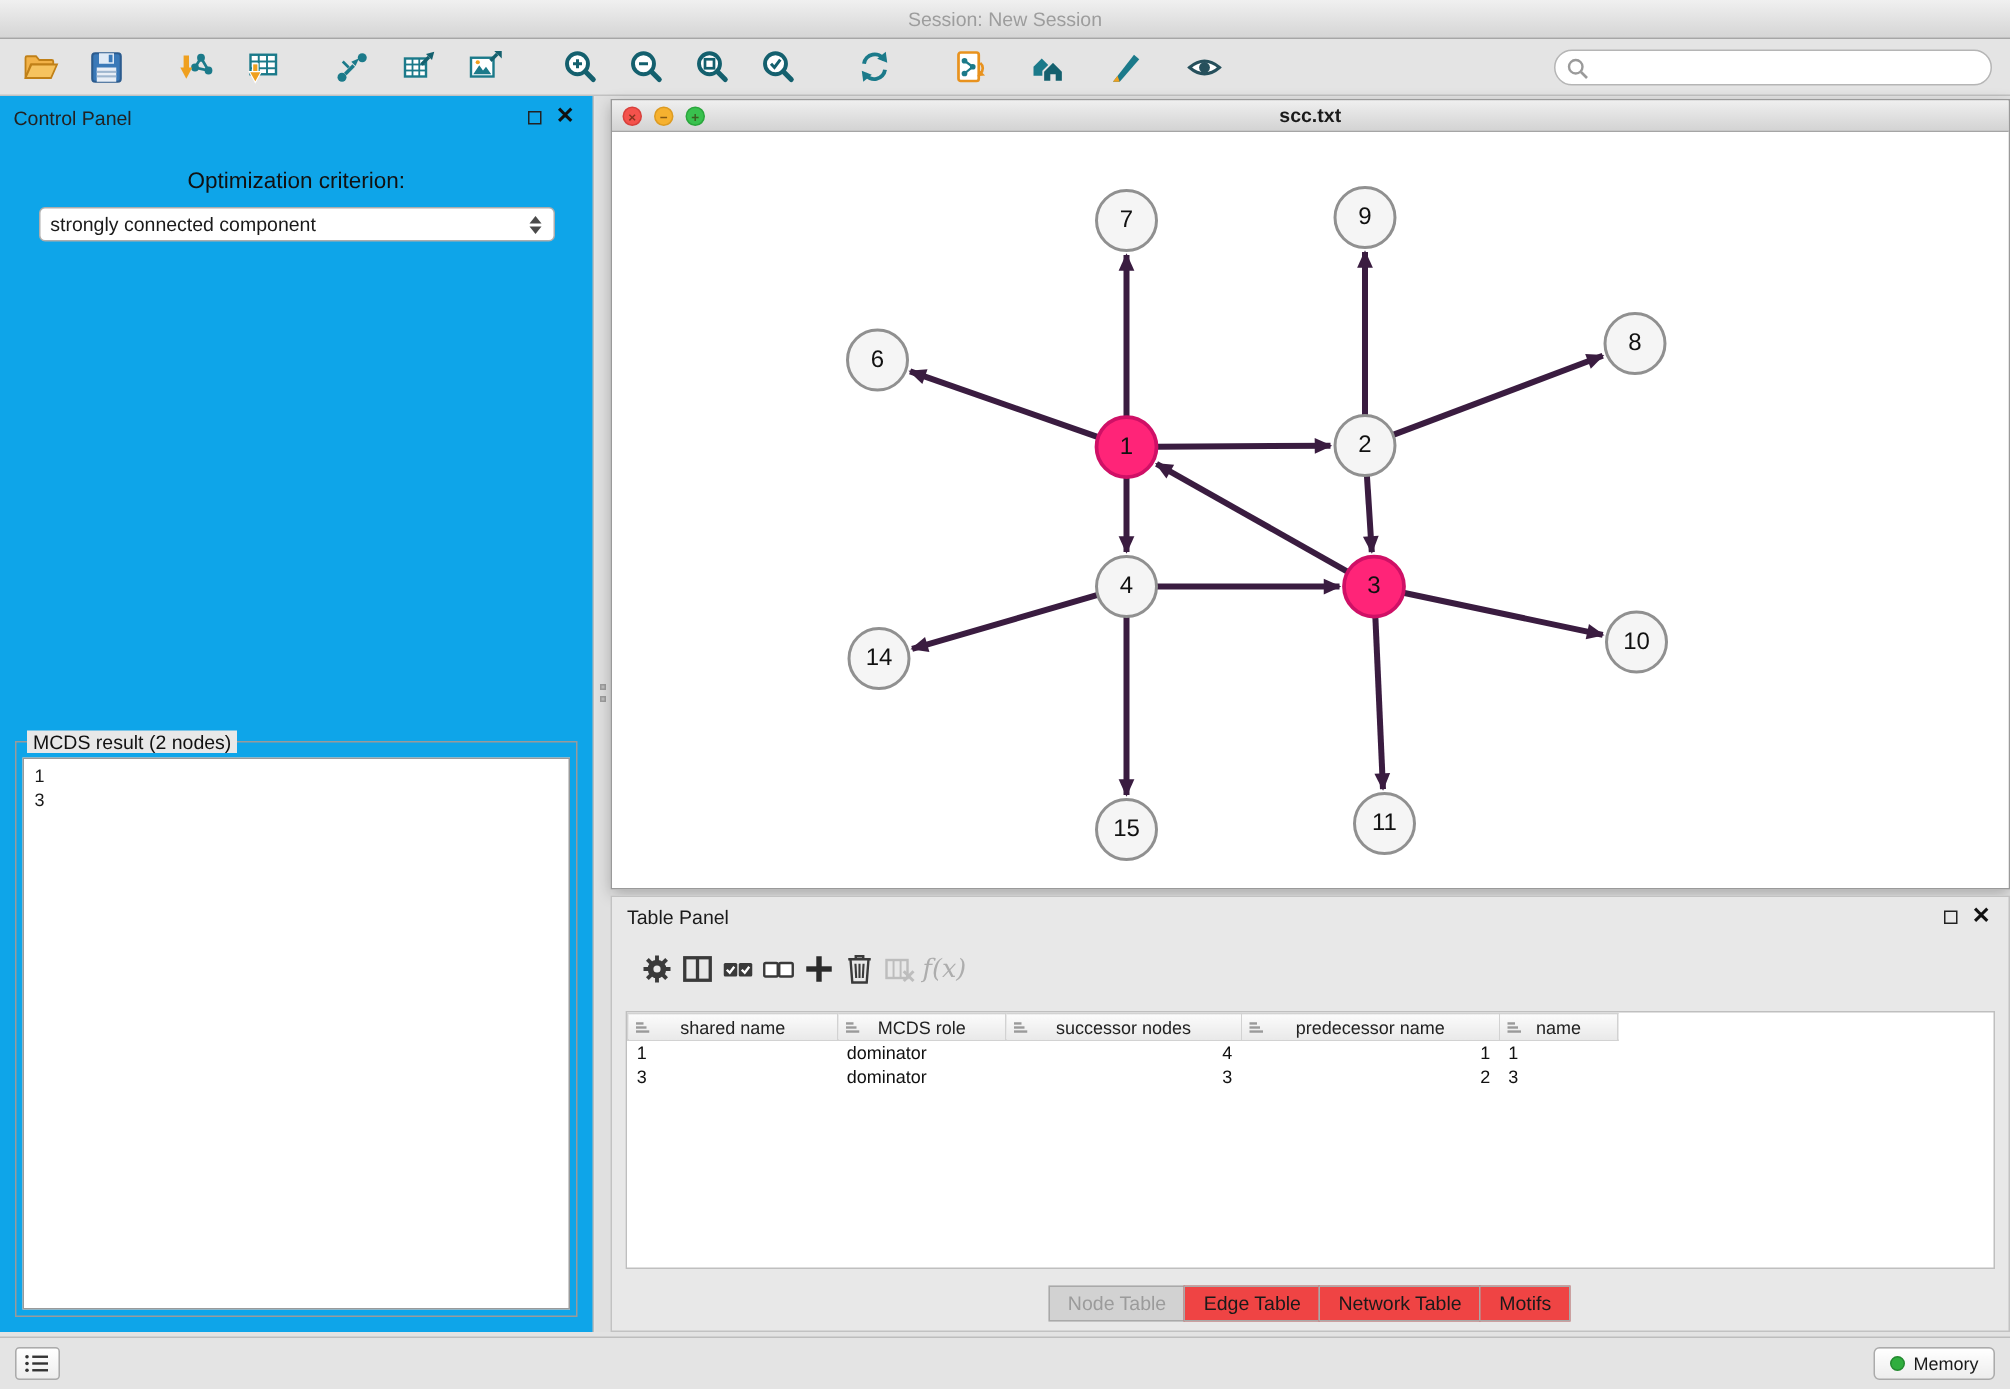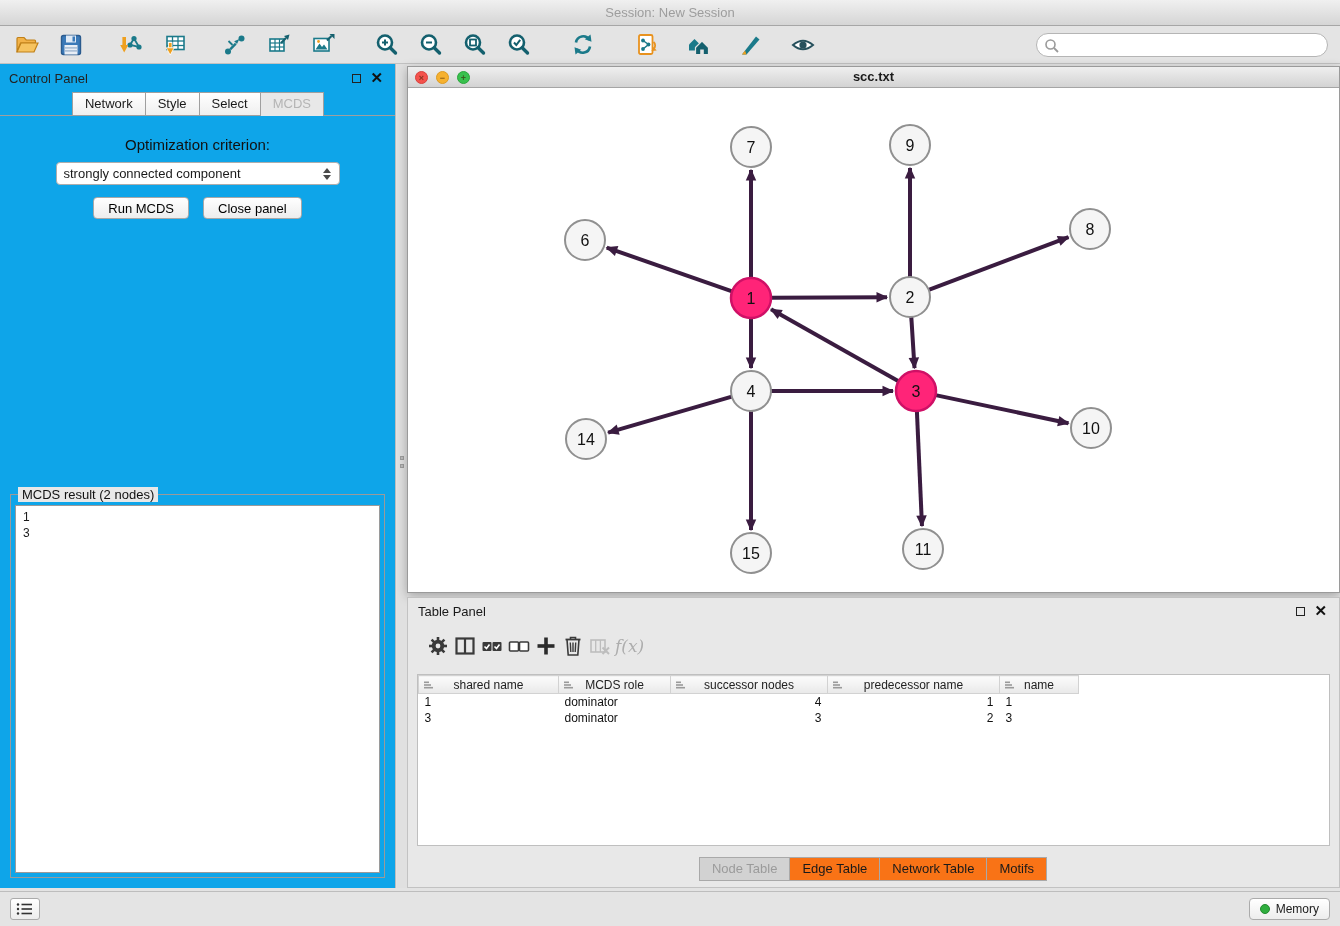--- a/index.html
+++ b/index.html
@@ -34,21 +34,21 @@
   .float-box { width:9px; height:9px; border:1.5px solid #222; background:transparent; }
   .close-x { font-weight:bold; font-size:15px; color:#111; line-height:12px; }
 
   .cp-tabs { display:flex; justify-content:center; align-items:flex-end; border-bottom:1px solid #9f9f9f; height:24px; padding-bottom:0; }
   .tab { border:1px solid #9f9f9f; border-bottom:none; background:linear-gradient(#ffffff,#efefef);
     padding:3px 12px 4px; font-size:13px; margin-right:-1px; position:relative; }
   .tab.active { background:#e8e8e8; color:#b4b4b4; margin-bottom:-1px; padding-bottom:5px; }
 
   .cp-body { padding-top:20px; text-align:center; }
   .opt-label { font-size:15px; color:#111; }
-  .dropdown { width:284px; height:23px; margin:9px auto 0; background:#fff; border:1px solid #adadad;
+  .dropdown { width:344px; height:23px; margin:9px auto 0; background:#fff; border:1px solid #adadad;
     border-radius:4px; display:flex; align-items:center; padding:0 7px; font-size:13px; text-align:left; }
   .spin { margin-left:auto; display:flex; flex-direction:column; gap:2px; padding-right:1px; }
   .tri-u { width:0; height:0; border-left:4px solid transparent; border-right:4px solid transparent; border-bottom:5px solid #4a4a4a; }
   .tri-d { width:0; height:0; border-left:4px solid transparent; border-right:4px solid transparent; border-top:5px solid #4a4a4a; }
   .btn-row { display:flex; justify-content:center; gap:14px; margin-top:12px; }
   .btn { height:22px; padding:0 14px; background:linear-gradient(#ffffff,#ededed); border:1px solid #a8a8a8;
     border-radius:4px; font-size:13px; font-family:"Liberation Sans",sans-serif; }
 
   .result-box { position:absolute; left:10px; width:375px; top:430px; height:384px; border:1px solid #9a9a9a; }
   .result-legend { position:absolute; top:-8px; left:7px; background:#e8e8e8; padding:0 4px; font-size:13px; color:#111; }
@@ -76,21 +76,21 @@
   .fx { font-family:"DejaVu Serif",serif; font-style:italic; font-size:17px; color:#adadad; }
   .tbl { position:absolute; left:9px; right:9px; top:76px; height:172px; background:#fff; border:1px solid #bfbfbf; overflow:hidden; }
   table.grid { border-collapse:collapse; table-layout:fixed; }
   .grid th { position:relative; height:18px; background:linear-gradient(#fbfbfb,#e9e9e9);
     border:1px solid #d2d2d2; font-weight:normal; font-size:12px; color:#222; text-align:center; padding:0 4px; }
   .grid th .sort-ic { position:absolute; left:4px; top:4px; }
   .grid td { height:16px; font-size:12px; padding:0 6px; color:#111; white-space:nowrap; overflow:hidden; }
   .grid td.r { text-align:right; } .grid td.l { text-align:left; }
   th.c0,td.c0{width:140px;} th.c1,td.c1{width:112px;} th.c2,td.c2{width:157px;} th.c3,td.c3{width:172px;} th.c4,td.c4{width:79px;}
   .tp-tabs { position:absolute; left:0; right:0; bottom:6px; display:flex; justify-content:center; }
-  .ttab { border:1px solid #a9a9a9; background:#f97316; padding:3px 12px 4px; font-size:13px; margin-left:-1px; }
+  .ttab { border:1px solid #a9a9a9; background:#ef4444; padding:3px 12px 4px; font-size:13px; margin-left:-1px; }
   .ttab.active { background:#d2d2d2; color:#9b9b9b; }
 
   
   .statusbar { position:absolute; left:0; right:0; bottom:0; height:35px; background:#e4e4e4; border-top:1px solid #bdbdbd; }
   .menu-btn { position:absolute; left:10px; top:6px; width:30px; height:22px; border:1px solid #ababab; border-radius:3px;
     background:linear-gradient(#fff,#ededed); display:flex; align-items:center; justify-content:center; }
   .memory-btn { position:absolute; right:10px; top:6px; height:22px; border:1px solid #ababab; border-radius:4px;
     background:linear-gradient(#fff,#ededed); display:flex; align-items:center; gap:6px; padding:0 10px; font-size:12px; }
   .mem-dot { width:10px; height:10px; border-radius:50%; background:#2fae3e; border:1px solid #238a30; }
 </style>
@@ -259,38 +259,28 @@
   </div>
 
   <div class="control-panel">
     <div class="panel-header">
       <span>Control Panel</span>
       <span class="panel-ctls">
         <span class="float-box"></span>
         <span class="close-x">✕</span>
       </span>
     </div>
-    <div class="cp-tabs">
-      <div class="tab">Network</div>
-      <div class="tab">Style</div>
-      <div class="tab">Select</div>
-      <div class="tab active">MCDS</div>
-    </div>
     <div class="cp-body">
       <div class="opt-label">Optimization criterion:</div>
       <div class="dropdown">
         <span>strongly connected component</span>
         <span class="spin">
             <span class="tri-u"></span>
             <span class="tri-d"></span>
           </span>
-      </div>
-      <div class="btn-row">
-        <button class="btn">Run MCDS</button>
-        <button class="btn">Close panel</button>
       </div>
     </div>
     <div class="result-box">
       <span class="result-legend">MCDS result (2 nodes)</span>
       <div class="result-text">
           <div>1</div>
           <div>3</div>
         </div>
     </div>
   </div>

